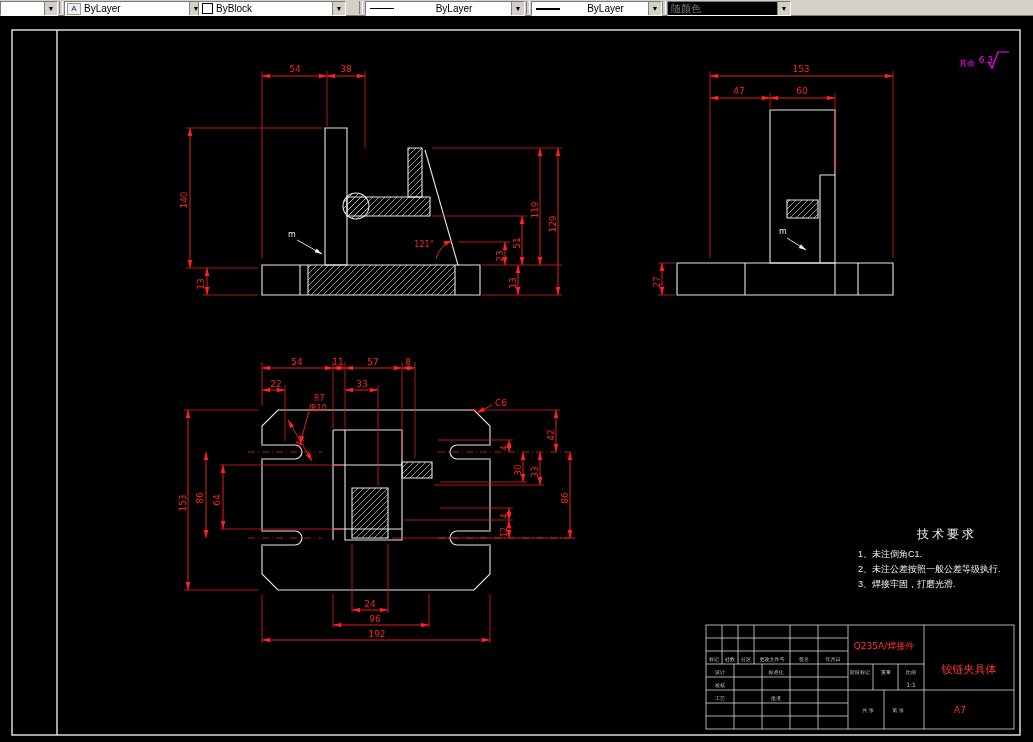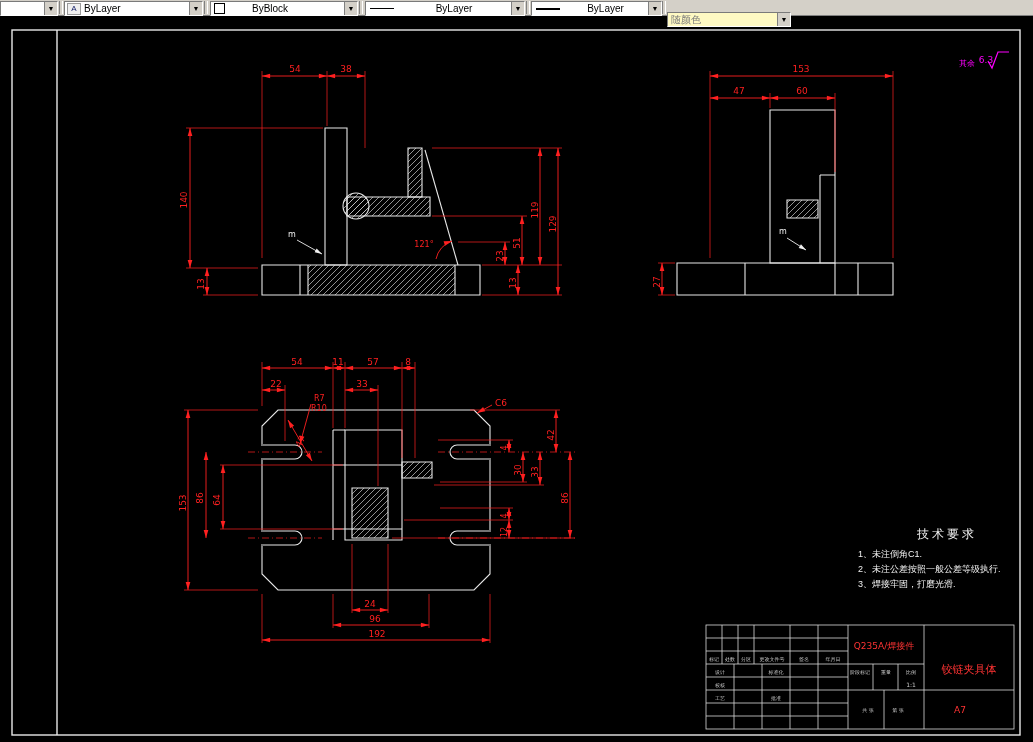--- a/index.html
+++ b/index.html
@@ -7,21 +7,21 @@
   .stage{position:relative;width:1033px;height:742px;background:#000;}
   
   .toolbar{position:absolute;left:0;top:0;width:1033px;height:15px;background:#d4d0c8;
     border-bottom:1px solid #808080;}
   .combo{position:absolute;top:1px;height:13px;background:#fff;display:flex;align-items:center;
     border-top:1px solid #7a7a7a;border-left:1px solid #7a7a7a;
     border-bottom:1px solid #fff;border-right:1px solid #fff;font-size:10px;color:#000;}
   .combo .fld{flex:1;padding-left:3px;white-space:nowrap;overflow:hidden;line-height:12px;}
   .combo .btn{width:12px;height:100%;background:#d4d0c8;border-left:1px solid #808080;
     display:flex;align-items:center;justify-content:center;font-size:7px;color:#000;}
-  .combo.disabled{background:#fef9c3;color:#7a7a7a;margin-top:11px;}
+  .combo.disabled{background:#000000;color:#7a7a7a;}
   .cicon{width:12px;height:10px;margin-left:2px;display:flex;align-items:center;justify-content:center;
     font-size:8px;color:#16216a;border:1px solid #9a9a9a;background:#efefef;}
   .lineglyph{width:24px;height:0;border-top:2px solid #000;margin-left:4px;}
   .thinline{border-top:1px solid #000;}
   .swatch{width:9px;height:9px;border:1px solid #000;background:#fff;margin-left:3px;}
   .sep{position:absolute;top:1px;height:13px;width:2px;border-left:1px solid #808080;border-right:1px solid #fff;}
   
   svg text{font-family:"DejaVu Sans",sans-serif;}
   .geo{stroke:#e8e8e8;stroke-width:1.1;fill:none;}
   .frame{stroke:#e8e8e8;stroke-width:1.4;fill:none;}
@@ -50,21 +50,21 @@
     </div>
     <div class="sep" style="left:59px;"></div>
 
     <div class="combo" style="left:64px;width:137px;">
       <span class="cicon">A</span>
       <div class="fld">ByLayer</div>
       <div class="btn">▼</div>
     </div>
     <div class="sep" style="left:204px;"></div>
 
-    <div class="combo" style="left:210px;width:146px;gap:24px;">
+    <div class="combo" style="left:198px;width:146px;">
       <span class="swatch"></span>
       <div class="fld">ByBlock</div>
       <div class="btn">▼</div>
     </div>
     <div class="sep" style="left:359px;"></div>
 
     <div class="combo" style="left:365px;width:158px;">
       <span class="lineglyph thinline"></span>
       <div class="fld" style="text-align:center;">ByLayer</div>
       <div class="btn">▼</div>

